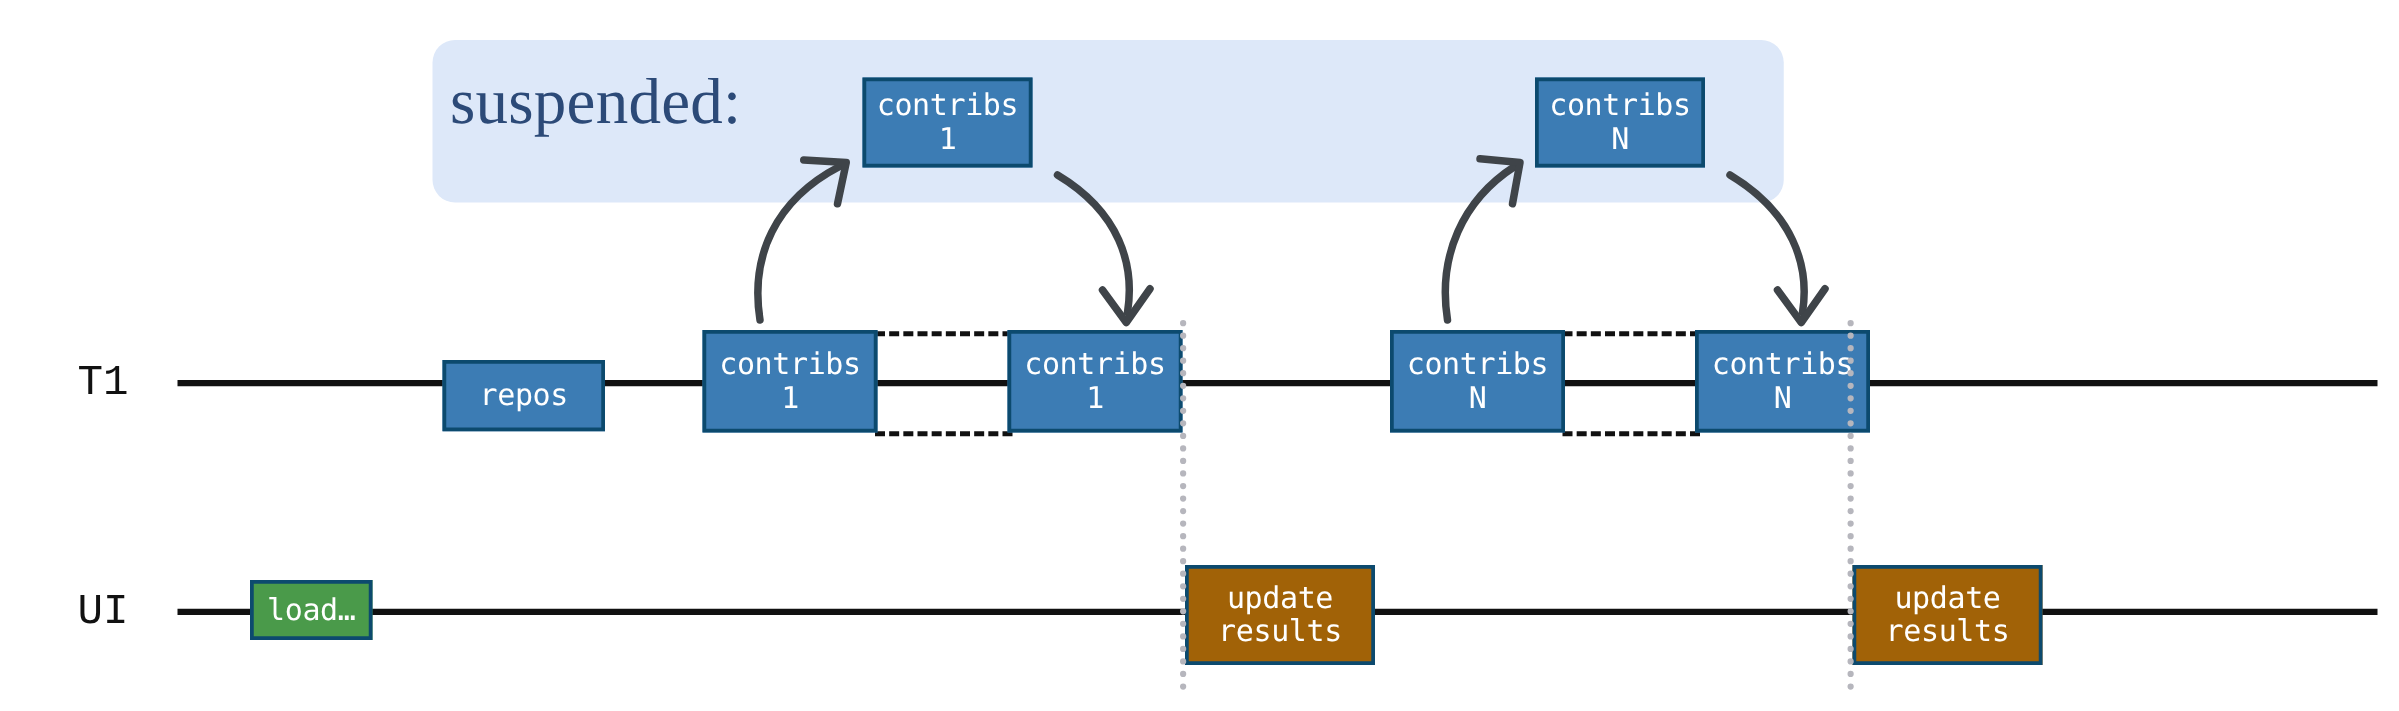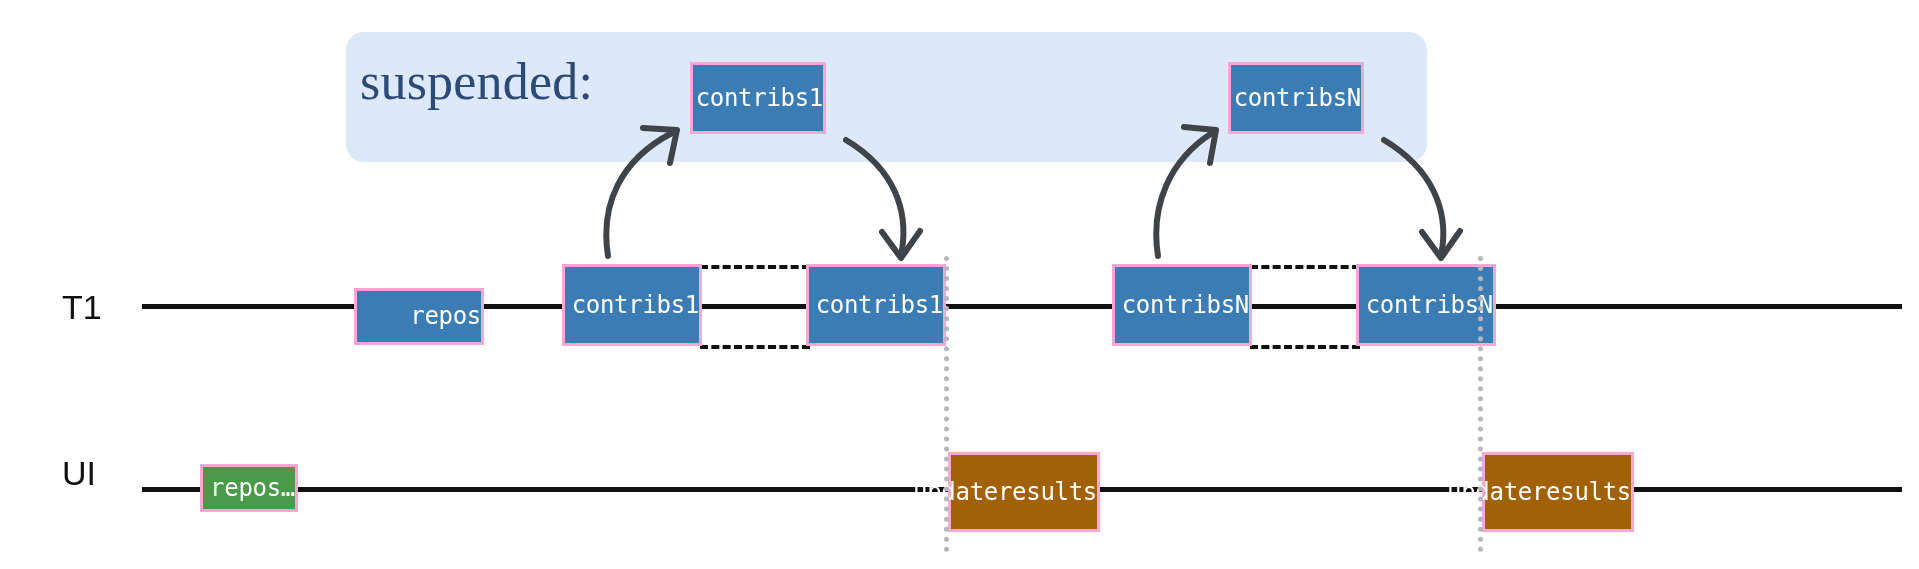--- a/index.html
+++ b/index.html
@@ -29,46 +29,46 @@
     font-family: Liberation Serif, serif;
     color: #2c4a78;
     font-size: 52px;
     letter-spacing: 0.2px;
     white-space: nowrap;
   }
 
   
   .lane-label {
     position: absolute;
-    font-family: Liberation Sans, sans-serif;
+    font-family: Liberation Mono, monospace;
     font-size: 34px;
     color: #111111;
     white-space: nowrap;
   }
 
   
   .lane-line {
     position: absolute;
     height: 5px;
     background: #111111;
   }
 
   
   .box {
     position: absolute;
     box-sizing: border-box;
-    border: 3px solid #f9a8d4;
+    border: 3px solid #0c4a6e;
     color: #ffffff;
     font-family: "DejaVu Sans Mono", monospace;
     font-size: 24px;
     line-height: 1.12;
     display: flex;
-    flex-direction: row;
+    flex-direction: column;
     align-items: center;
-    justify-content: flex-end;
+    justify-content: center;
     text-align: center;
     white-space: pre;
     letter-spacing: -0.3px;
   }
   .box.blue  { background: #3c7cb4; }
   .box.green { background: #4a9a4a; }
   .box.red   { background: #a16207; }
 
   
   .dash-rail {
@@ -140,26 +140,26 @@
   <div class="box blue" style="left:1112px; top:264px; width:140px; height:82px;">
     <span>contribs</span>
     <span>N</span>
   </div>
 
   <div class="box blue" style="left:1356px; top:264px; width:140px; height:82px;">
     <span>contribs</span>
     <span>N</span>
   </div>
 
-  <div class="lane-label" style="left:62px; top:454px;text-align:center;">UI</div>
+  <div class="lane-label" style="left:62px; top:471px;text-align:center;">UI</div>
 
   <div class="lane-line" style="left:142px; top:487px; width:1760px;"></div>
 
   <div class="box green" style="left:200px; top:464px; width:98px; height:48px;">
-    <span>repos…</span>
+    <span>load…</span>
   </div>
 
   <div class="box red" style="left:948px; top:452px; width:152px; height:80px;">
     <span>update</span>
     <span>results</span>
   </div>
 
   <div class="box red" style="left:1482px; top:452px; width:152px; height:80px;">
     <span>update</span>
     <span>results</span>

